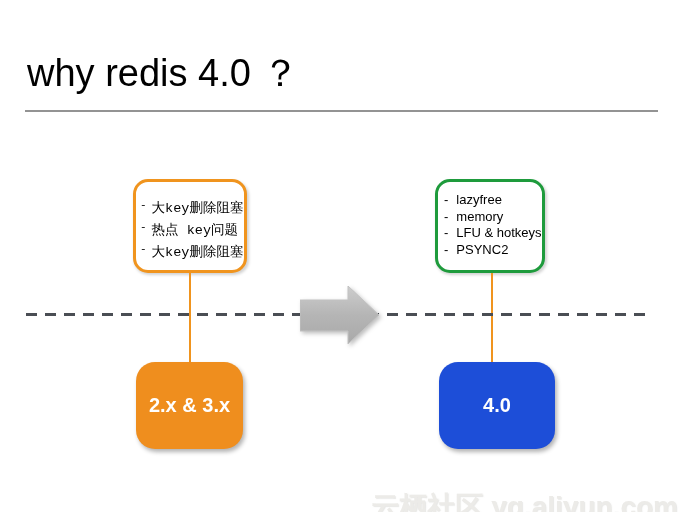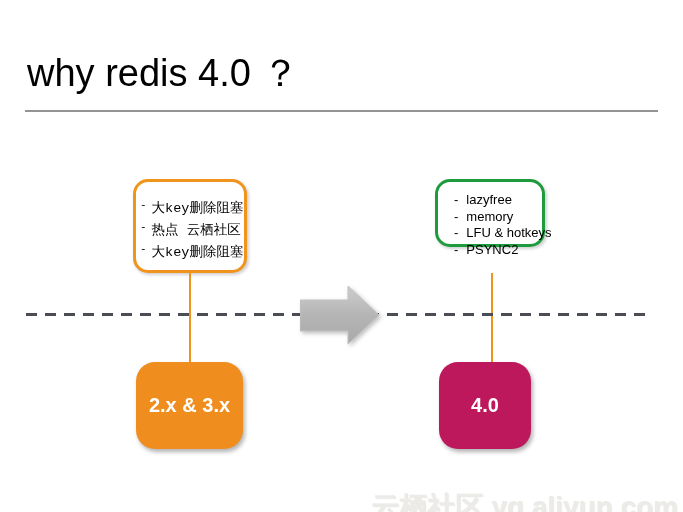--- a/index.html
+++ b/index.html
@@ -39,23 +39,23 @@
     box-sizing: border-box;
   }
   .callout.left {
     left: 133px; top: 167px;
     width: 114px; height: 94px;
     border: 3px solid #F0941E;
     padding: 16px 6px 0 4px;
   }
   .callout.right {
     left: 435px; top: 167px;
-    width: 110px; height: 68px;
+    width: 110px; height: 94px;
     border: 3px solid #1E9B3C;
-    padding: 10px 4px 0 16px;
+    padding: 10px 4px 0 6px;
   }
   .callout.left .item {
     font-size: 13.5px;
     line-height: 22px;
     color: #000000;
     white-space: nowrap;
     font-family: Liberation Mono, monospace;
   }
   .callout.left .item::before {
     content: "-";
@@ -117,21 +117,21 @@
     align-items: center;
     justify-content: center;
     color: #ffffff;
     font-size: 20px;
     font-weight: bold;
     box-shadow: 2px 3px 4px rgba(0,0,0,0.3);
     z-index: 4;
     white-space: nowrap;
   }
   .vbox.orange { left: 136px; width: 107px; background: #EF8E1E; }
-  .vbox.green  { left: 439px; width: 92px; background: #be185d; }
+  .vbox.green  { left: 439px; width: 116px; background: #1d4ed8; }
 
   .watermark {
     position: absolute;
     right: 5px;
     top: 476px;
     font-size: 28px;
     font-weight: bold;
     color: #ECEBE8;
     text-shadow: 1px 1px 1px rgba(210,210,205,0.5);
     white-space: nowrap;
@@ -140,21 +140,21 @@
 </head>
 <body>
 
 <div class="slide">
 
   <div class="title">why redis 4.0 ？</div>
   <div class="title-rule"></div>
 
   <div class="callout left">
     <div class="item">大key删除阻塞</div>
-    <div class="item">热点 云栖社区</div>
+    <div class="item">热点 key问题</div>
     <div class="item">大key删除阻塞</div>
   </div>
 
   <div class="callout right">
     <div class="item">lazyfree</div>
     <div class="item">memory</div>
     <div class="item">LFU &amp; hotkeys</div>
     <div class="item">PSYNC2</div>
   </div>
 

